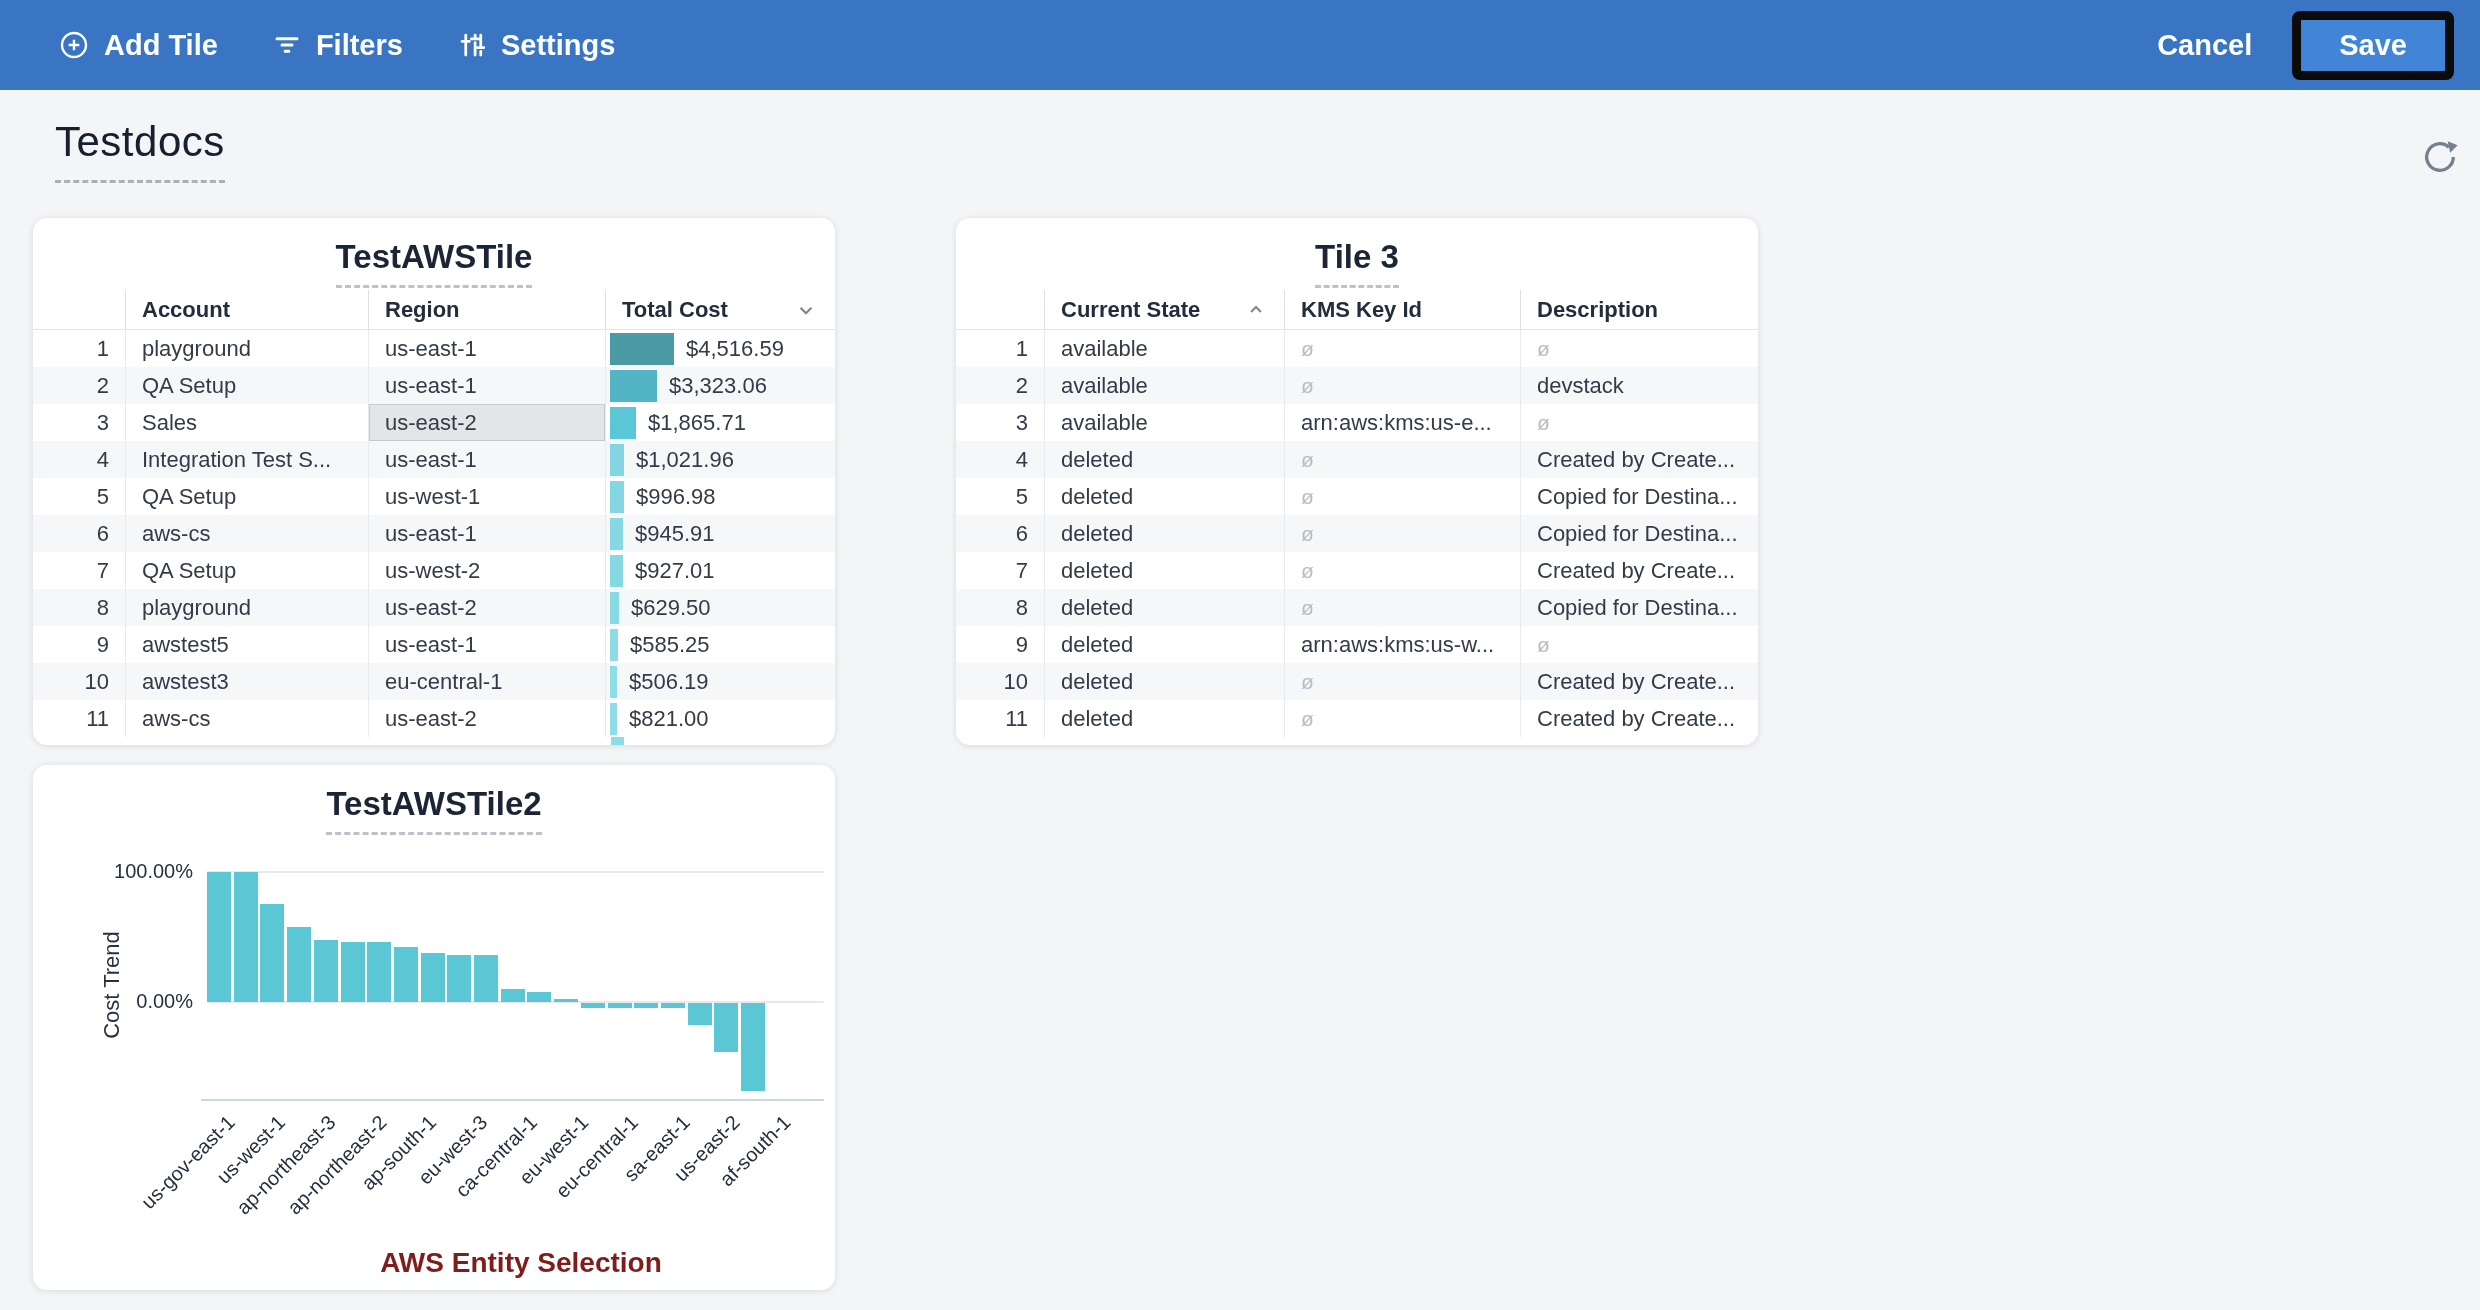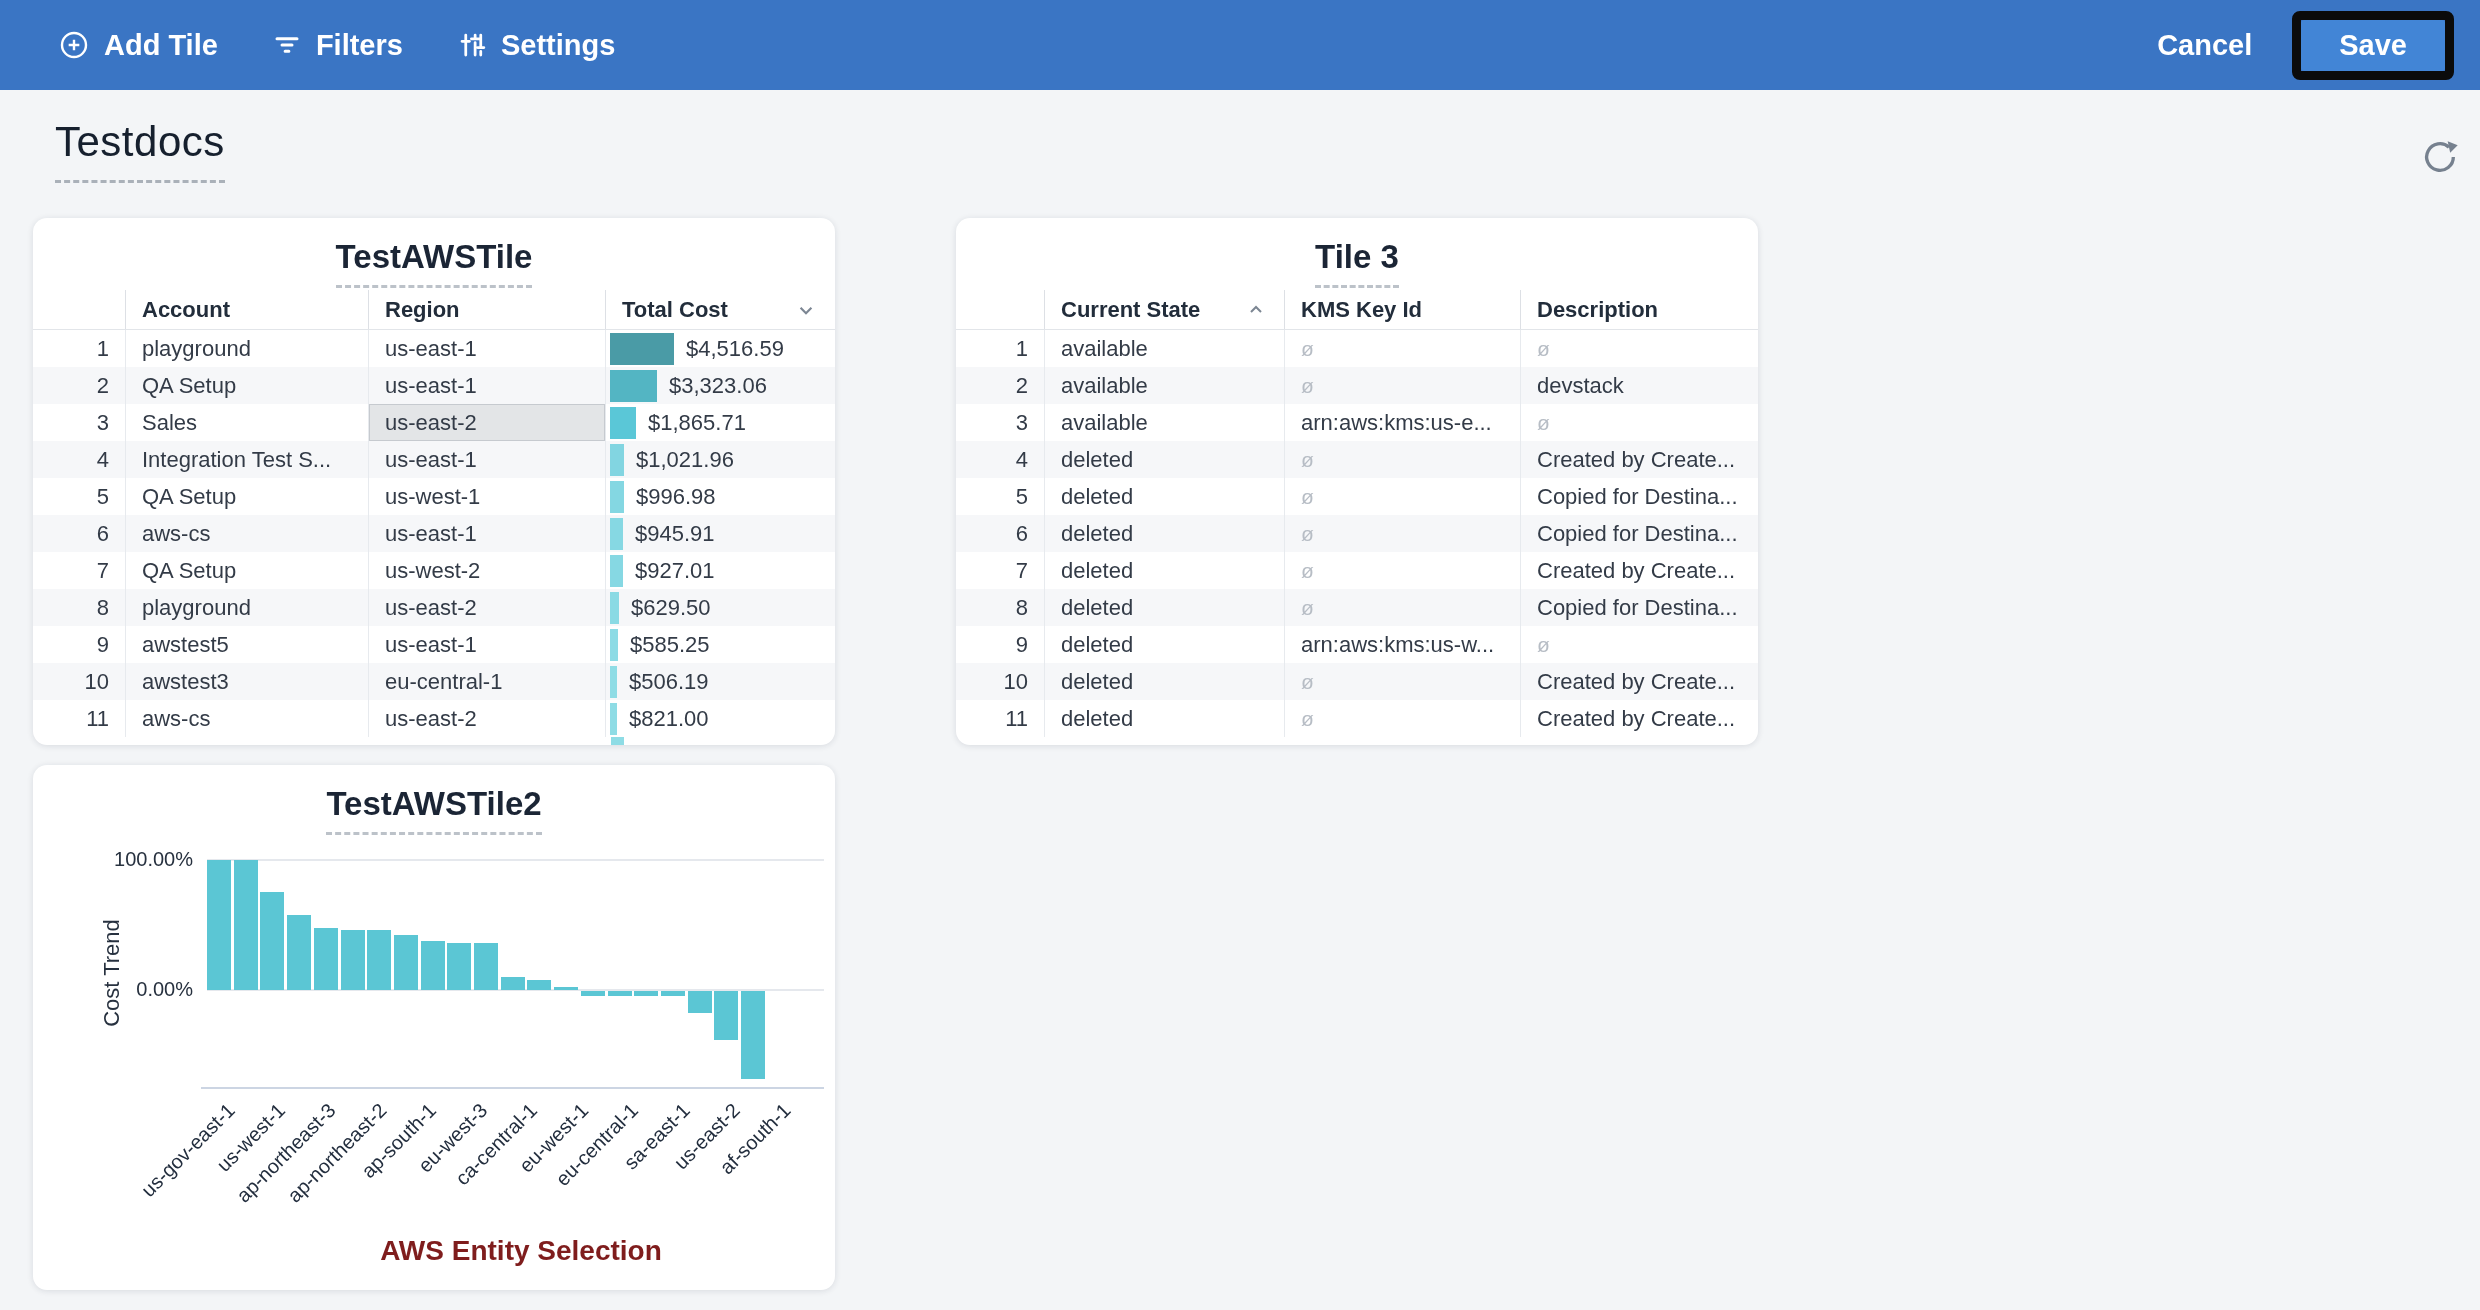--- a/index.html
+++ b/index.html
@@ -48,21 +48,21 @@
   .th-flex { justify-content:space-between; padding-right:16px; }
   .sort-ic { flex-shrink:0; }
   .cell.selected { background:#e3e5e7; box-shadow:inset 0 0 0 1px #c6cacf; }
   .cost-cell { padding-left:4px; }
   .cost-bar { height:32px; flex-shrink:0; }
   .cost-val { margin-left:12px; }
   .nullv { color:#b7bdc5; font-size:21px; }
   .sliver { position:absolute; left:578px; top:519px; width:13px; height:8px; background:#8edce5; }
 
   
-  .chart-wrap { position:absolute; left:0; top:0; width:802px; height:525px; }
+  .chart-wrap { position:absolute; left:0; top:12px; width:802px; height:525px; }
   .gridline { position:absolute; height:2px; background:#e5e8ed; }
   .axisline { position:absolute; height:2px; background:#ccd5e3; }
   .ytick { position:absolute; left:28px; width:132px; text-align:right; font-size:20px; color:#27313f; }
   .ylabel { position:absolute; left:24px; top:208px; font-size:22px; color:#27313f;
             transform:translate(-50%,-50%) rotate(-90deg); white-space:nowrap; margin-left:55px; }
   .bar { position:absolute; background:#5bc6d4; }
   .xtick-anchor { position:absolute; width:0; height:0; }
   .xtick-anchor span { position:absolute; right:0; top:0; white-space:nowrap; font-size:20px; color:#232e3e;
                        transform:rotate(-45deg); transform-origin:100% 0; }
   .xaxis-title { position:absolute; left:174px; top:470px; width:628px; text-align:center;

